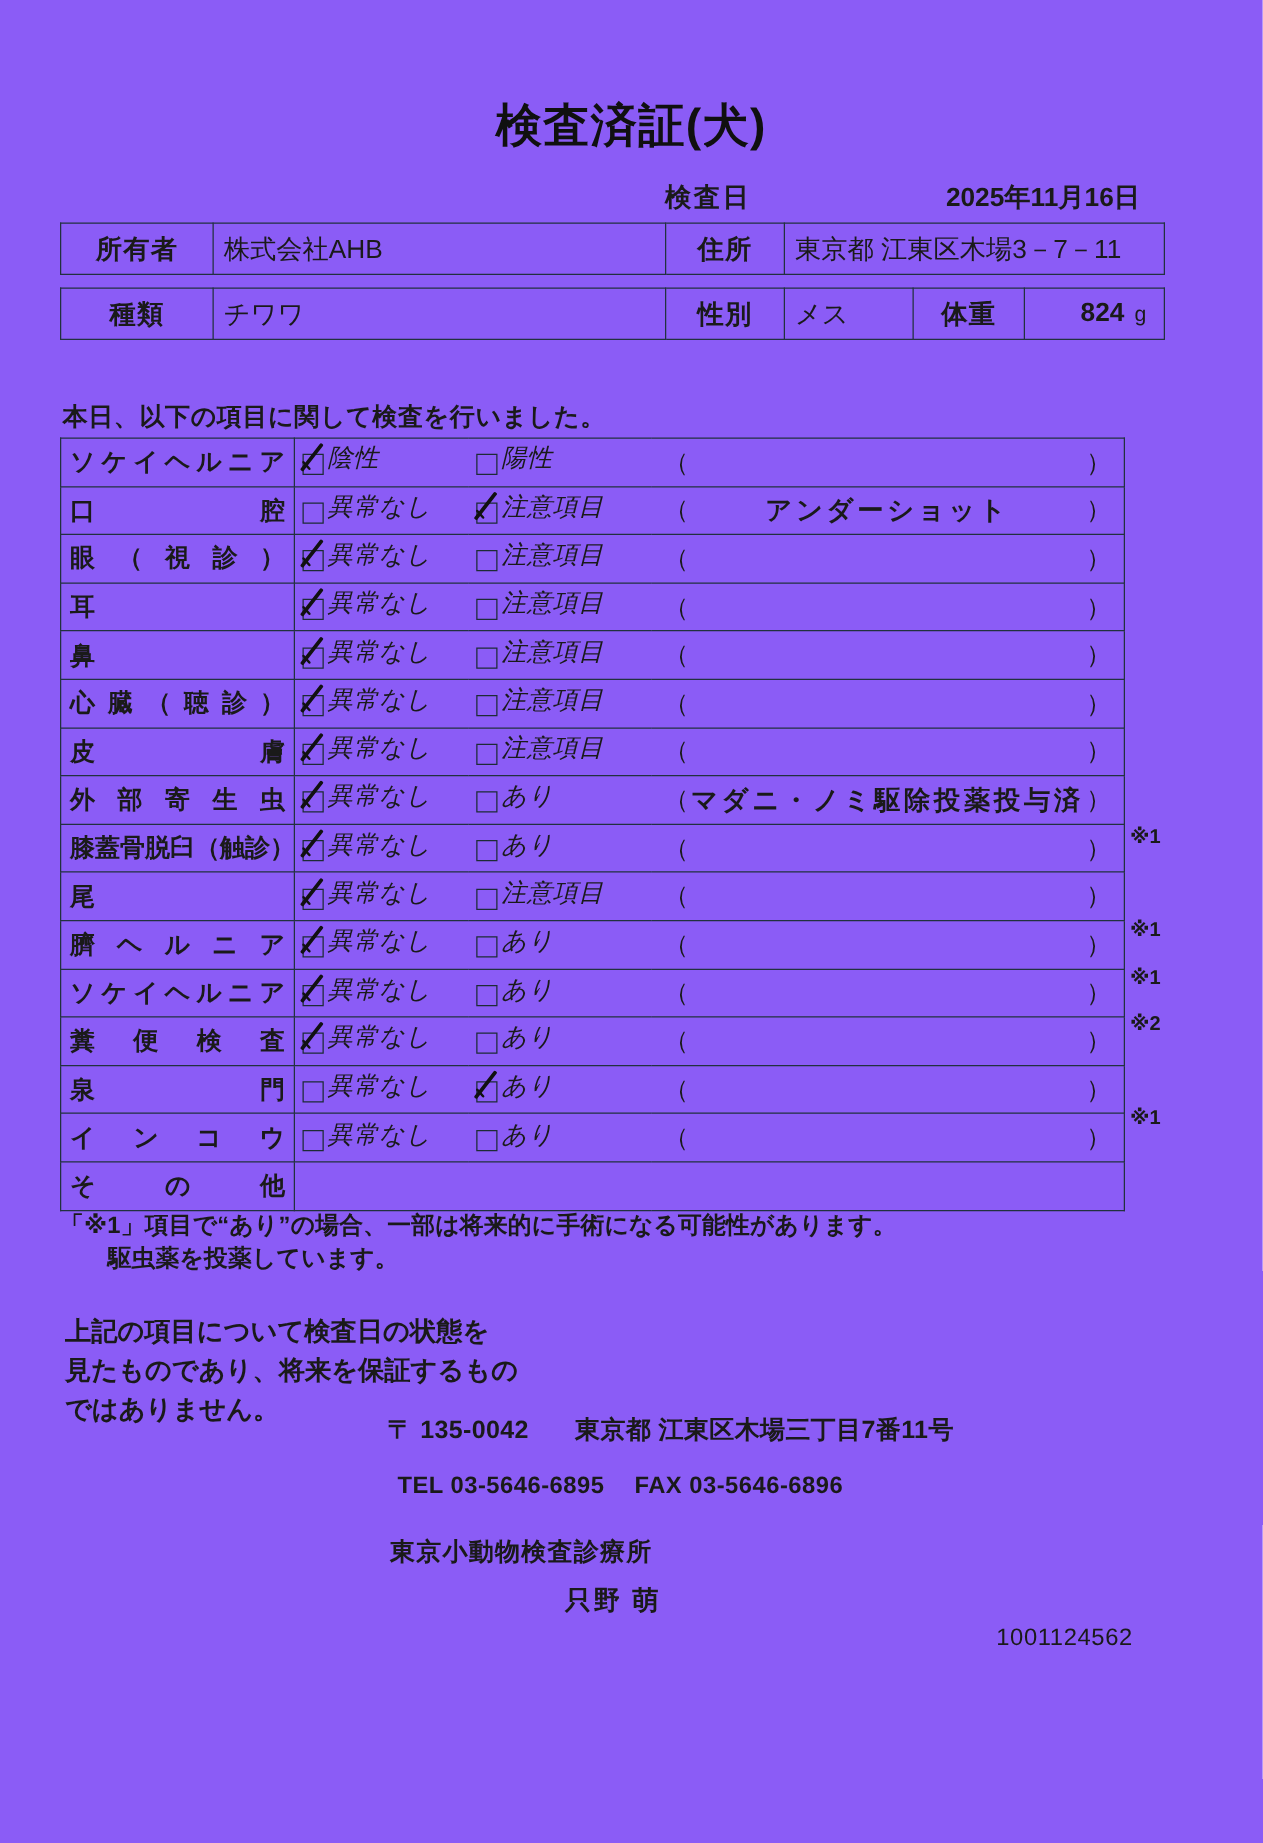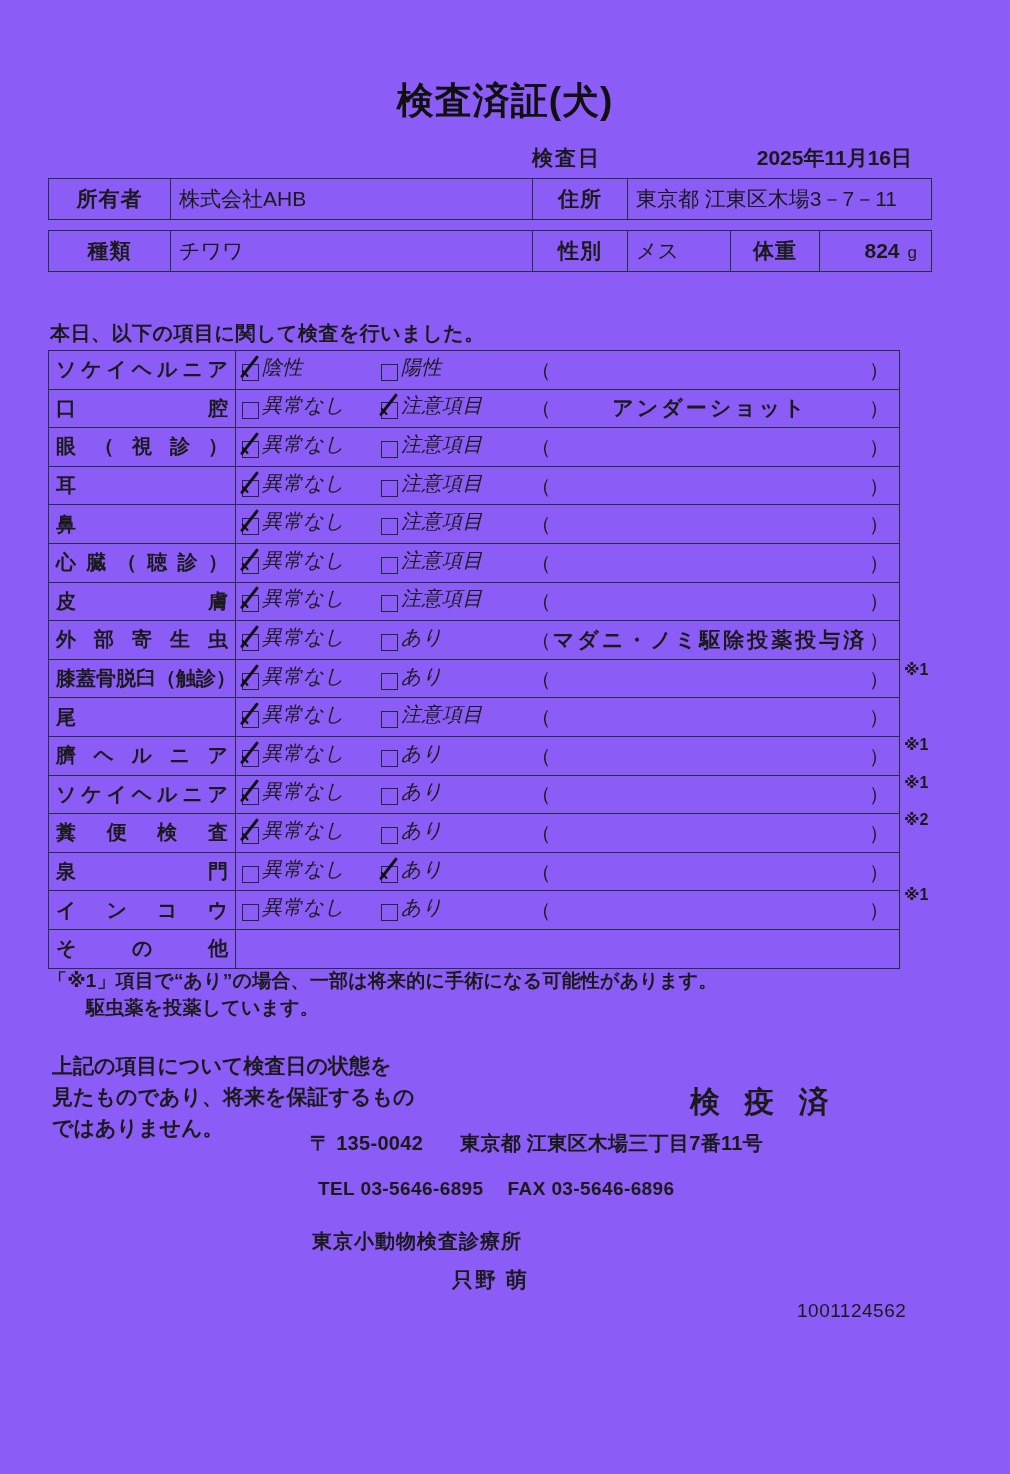--- a/index.html
+++ b/index.html
@@ -630,21 +630,20 @@
     <div>「※1」項目で“あり”の場合、一部は将来的に手術になる可能性があります。</div>
     <div class="indent">駆虫薬を投薬しています。</div>
   </div>
 
   <div class="disclaimer">
     <div>上記の項目について検査日の状態を</div>
     <div>見たものであり、将来を保証するもの</div>
     <div>ではありません。</div>
   </div>
 
-  <div class="quarantine-stamp">検 疫 済</div>
 
   <div class="addr-line">
     <span class="zip">〒 135-0042</span><span>東京都 江東区木場三丁目7番11号</span>
   </div>
   <div class="tel-line">
     <span>TEL 03-5646-6895</span><span class="fax">FAX 03-5646-6896</span>
   </div>
   <div class="clinic-name">東京小動物検査診療所</div>
   <div class="vet-name">只野 萌</div>
   <div class="ref-number">1001124562</div>

